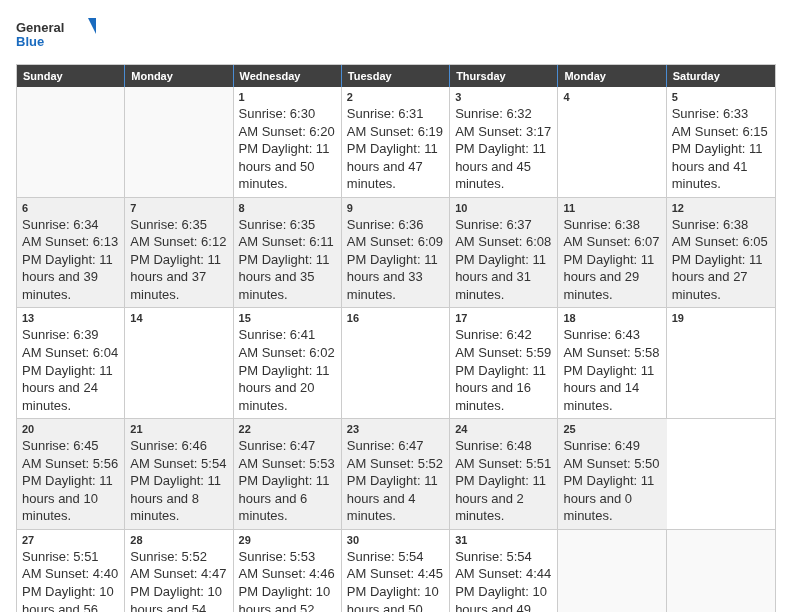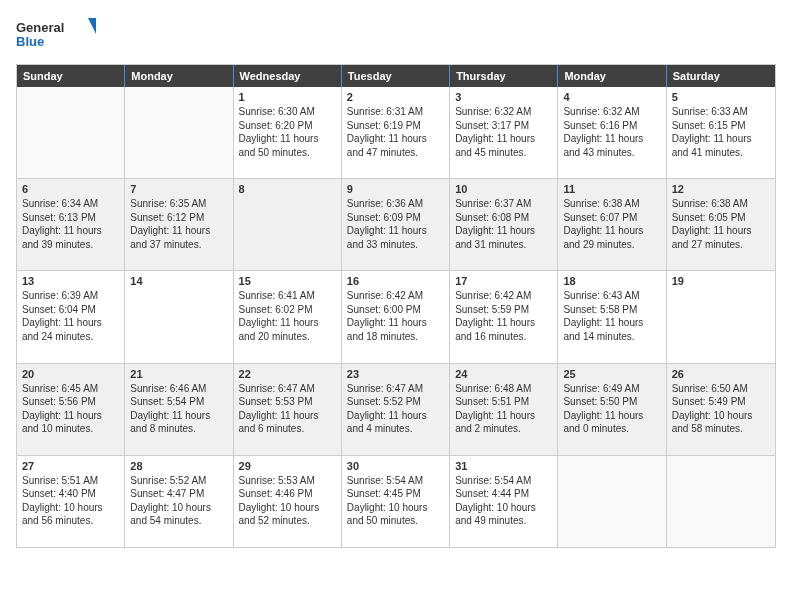--- a/index.html
+++ b/index.html
@@ -82,21 +82,21 @@
     .cal-cell:last-child { border-right: none; }
     .cal-cell.empty { background: #f9f9f9; }
     .cal-cell.shaded { background: #f0f0f0; }
     .day-num {
       font-size: 11px;
       font-weight: bold;
       margin-bottom: 2px;
       display: block;
     }
     .cell-info {
-      font-size: 10px;
+      font-size: 13px;
       line-height: 1.35;
       color: #333;
     }
   </style>
 </head>
 <body>
 
 <div class="page">
   <div class="header">
     <div class="logo">
@@ -139,23 +139,20 @@
 Daylight: 11 hours and 47 minutes.</div>
           </div>
           <div class="cal-cell">
             <span class="day-num">3</span>
             <div class="cell-info">Sunrise: 6:32 AM
 Sunset: 3:17 PM
 Daylight: 11 hours and 45 minutes.</div>
           </div>
           <div class="cal-cell">
             <span class="day-num">4</span>
-            <div class="cell-info">Sunrise: 6:32 AM
-Sunset: 6:16 PM
-Daylight: 11 hours and 43 minutes.</div>
           </div>
           <div class="cal-cell">
             <span class="day-num">5</span>
             <div class="cell-info">Sunrise: 6:33 AM
 Sunset: 6:15 PM
 Daylight: 11 hours and 41 minutes.</div>
           </div>
         </div>
         <div class="cal-row">
           <div class="cal-cell shaded">
@@ -165,20 +162,23 @@
 Daylight: 11 hours and 39 minutes.</div>
           </div>
           <div class="cal-cell shaded">
             <span class="day-num">7</span>
             <div class="cell-info">Sunrise: 6:35 AM
 Sunset: 6:12 PM
 Daylight: 11 hours and 37 minutes.</div>
           </div>
           <div class="cal-cell shaded">
             <span class="day-num">8</span>
+            <div class="cell-info">Sunrise: 6:35 AM
+Sunset: 6:11 PM
+Daylight: 11 hours and 35 minutes.</div>
           </div>
           <div class="cal-cell shaded">
             <span class="day-num">9</span>
             <div class="cell-info">Sunrise: 6:36 AM
 Sunset: 6:09 PM
 Daylight: 11 hours and 33 minutes.</div>
           </div>
           <div class="cal-cell shaded">
             <span class="day-num">10</span>
             <div class="cell-info">Sunrise: 6:37 AM
@@ -209,23 +209,20 @@
             <span class="day-num">14</span>
           </div>
           <div class="cal-cell">
             <span class="day-num">15</span>
             <div class="cell-info">Sunrise: 6:41 AM
 Sunset: 6:02 PM
 Daylight: 11 hours and 20 minutes.</div>
           </div>
           <div class="cal-cell">
             <span class="day-num">16</span>
-            <div class="cell-info">Sunrise: 6:42 AM
-Sunset: 6:00 PM
-Daylight: 11 hours and 18 minutes.</div>
           </div>
           <div class="cal-cell">
             <span class="day-num">17</span>
             <div class="cell-info">Sunrise: 6:42 AM
 Sunset: 5:59 PM
 Daylight: 11 hours and 16 minutes.</div>
           </div>
           <div class="cal-cell">
             <span class="day-num">18</span>
             <div class="cell-info">Sunrise: 6:43 AM
@@ -265,26 +262,20 @@
             <span class="day-num">24</span>
             <div class="cell-info">Sunrise: 6:48 AM
 Sunset: 5:51 PM
 Daylight: 11 hours and 2 minutes.</div>
           </div>
           <div class="cal-cell shaded">
             <span class="day-num">25</span>
             <div class="cell-info">Sunrise: 6:49 AM
 Sunset: 5:50 PM
 Daylight: 11 hours and 0 minutes.</div>
-          </div>
-          <div class="cal-cell shaded">
-            <span class="day-num">26</span>
-            <div class="cell-info">Sunrise: 6:50 AM
-Sunset: 5:49 PM
-Daylight: 10 hours and 58 minutes.</div>
           </div>
         </div>
         <div class="cal-row">
           <div class="cal-cell">
             <span class="day-num">27</span>
             <div class="cell-info">Sunrise: 5:51 AM
 Sunset: 4:40 PM
 Daylight: 10 hours and 56 minutes.</div>
           </div>
           <div class="cal-cell">

